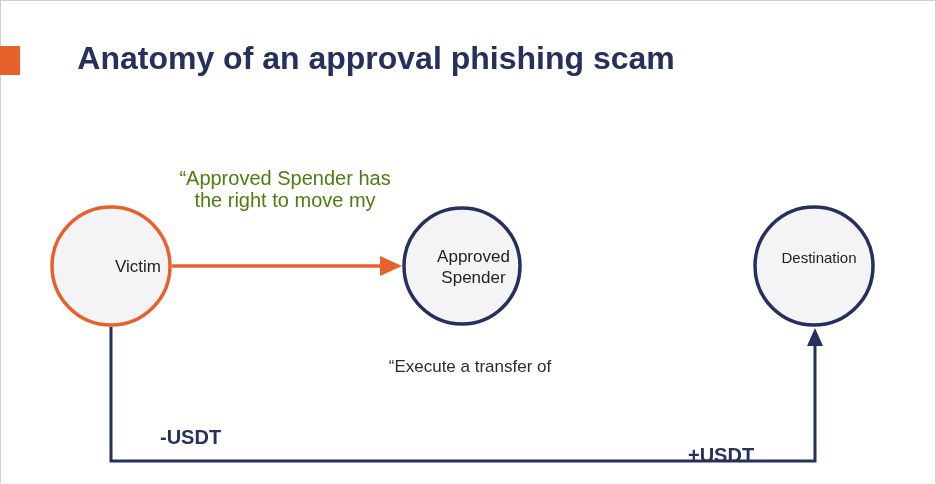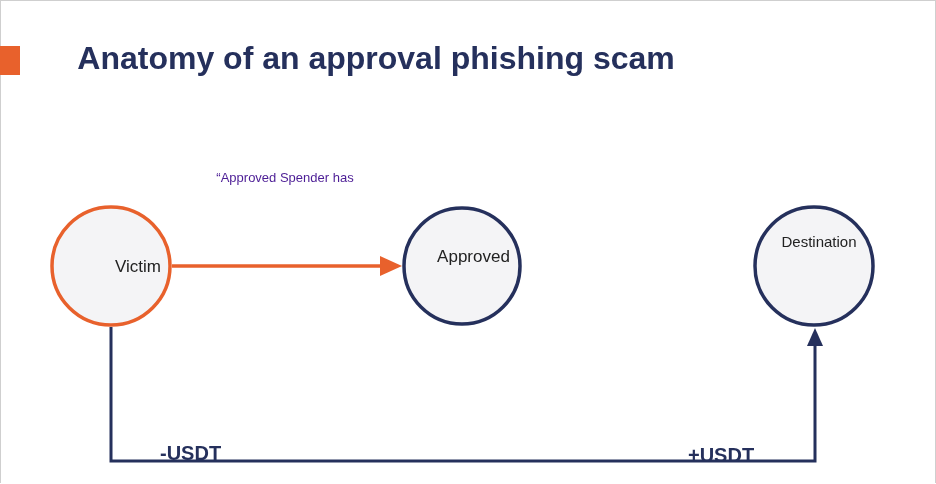--- a/index.html
+++ b/index.html
@@ -2,21 +2,21 @@
 <html><head>
 <meta charset="utf-8">
 <style>
   html, body { margin:0; padding:0; background:#ffffff; }
   body { width:936px; height:484px; position:relative; overflow:hidden; font-family:"Liberation Sans", sans-serif; }
   .frame { position:absolute; left:0; top:0; width:934px; height:482px; border:1px solid #cfcfcf; border-bottom:none; }
   .accent { position:absolute; left:0; top:46px; width:20px; height:29px; background:#e8612c; }
   .title { position:absolute; left:0; width:752px; top:40px; text-align:center; font-size:32px; font-weight:bold; color:#25305c; }
   svg.diagram { position:absolute; left:0; top:0; }
   .label { position:absolute; text-align:center; }
-  .quote-orange { left:170px; width:230px; top:167px; font-size:13px; line-height:22px; color:#4c1d95; }
+  .quote-orange { left:170px; width:230px; top:167px; font-size:20px; line-height:22px; color:#4d7c0f; }
   .quote-dark { left:330px; width:280px; top:356px; font-size:17px; line-height:22px; color:#2c2c2c; }
   .node-text { font-size:17px; line-height:21px; color:#222; }
   .amount { font-size:20px; font-weight:bold; color:#25305c; }
 </style>
 </head>
 <body>
 
 <div class="frame"></div>
 <div class="accent"></div>
 <div class="title">Anatomy of an approval phishing scam</div>
@@ -29,29 +29,32 @@
   <line x1="172" y1="266" x2="384" y2="266" stroke="#e8612c" stroke-width="3.5"></line>
   <polygon points="402,266 380,256 380,276" fill="#e8612c"></polygon>
 
   <circle cx="111" cy="266" r="59" fill="#f4f4f6" stroke="#e8612c" stroke-width="3.5"></circle>
   <circle cx="462" cy="266" r="58" fill="#f4f4f6" stroke="#25305c" stroke-width="3.5"></circle>
   <circle cx="814" cy="266" r="59" fill="#f4f4f6" stroke="#25305c" stroke-width="3.5"></circle>
 </svg>
 
 <div class="label quote-orange">
   <div>“Approved Spender has</div>
+  <div>the right to move my</div>
 </div>
 
 <div class="label node-text" style="left:52px;width:118px;top:256px;padding-left:27px;">Victim</div>
 
 <div class="label node-text" style="left:404px;width:139px;top:246px;">
   <div>Approved</div>
+  <div>Spender</div>
 </div>
 
-<div class="label node-text" style="left:755px;width:128px;top:232px;font-size:15px;line-height:19px;">
+<div class="label node-text" style="left:755px;width:128px;top:248px;font-size:15px;line-height:19px;">
   <div>Destination</div>
 </div>
 
 <div class="label quote-dark">
+  <div>“Execute a transfer of</div>
 </div>
 
-<div class="label amount" style="left:160px;top:442px;">-USDT</div>
+<div class="label amount" style="left:160px;top:426px;">-USDT</div>
 <div class="label amount" style="left:688px;top:444px;">+USDT</div>
 
 </body></html>

